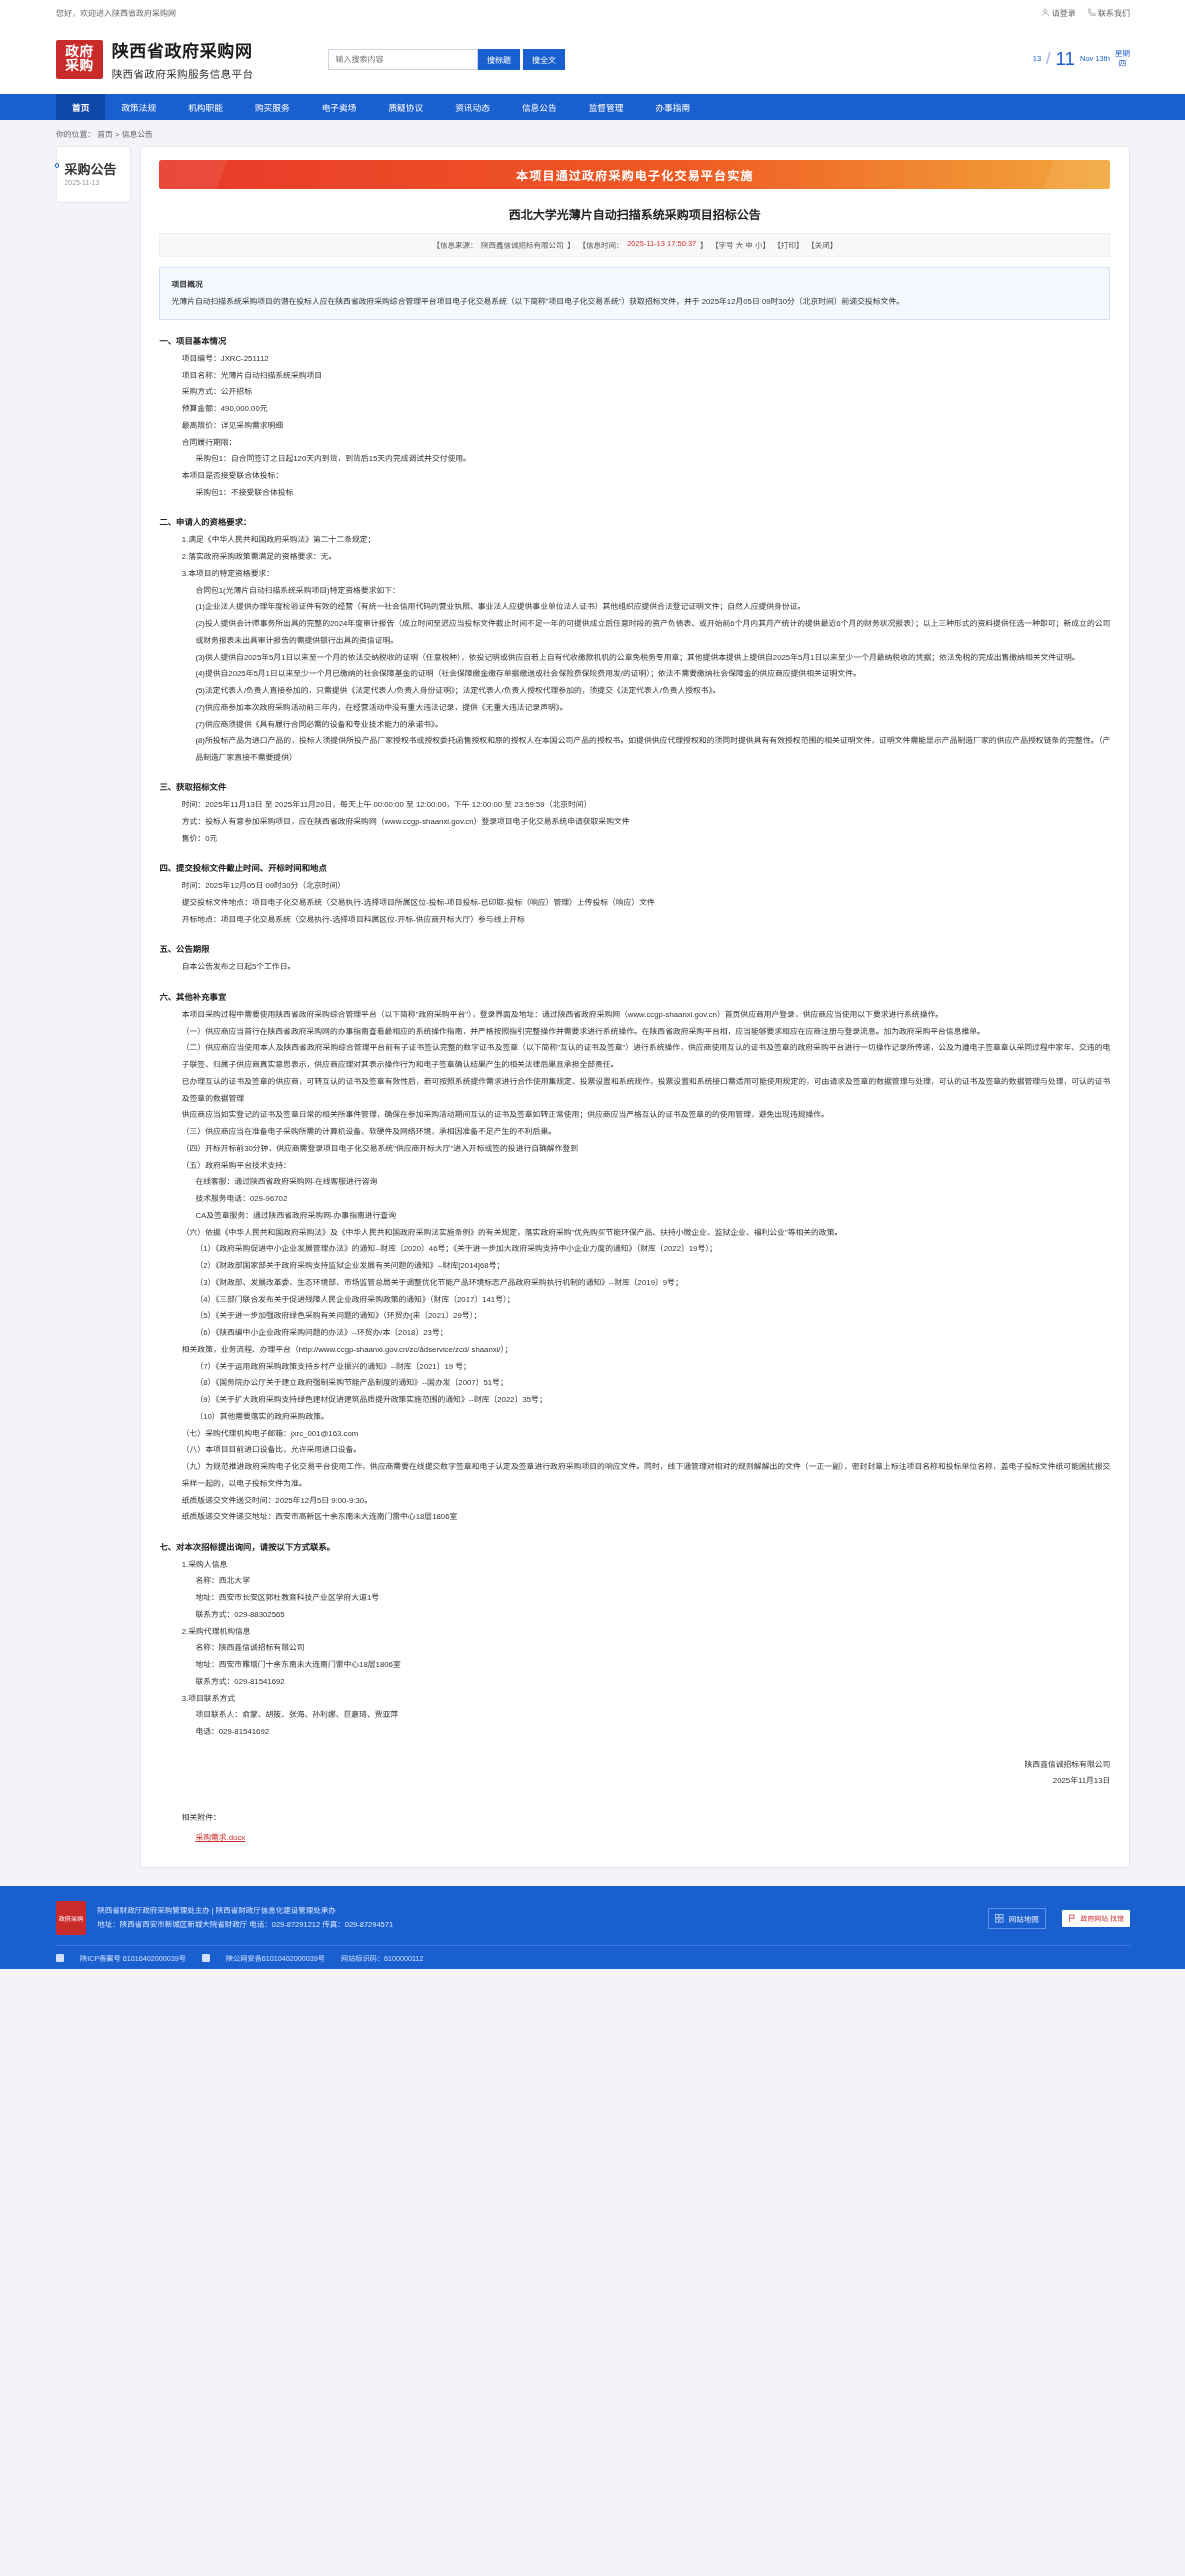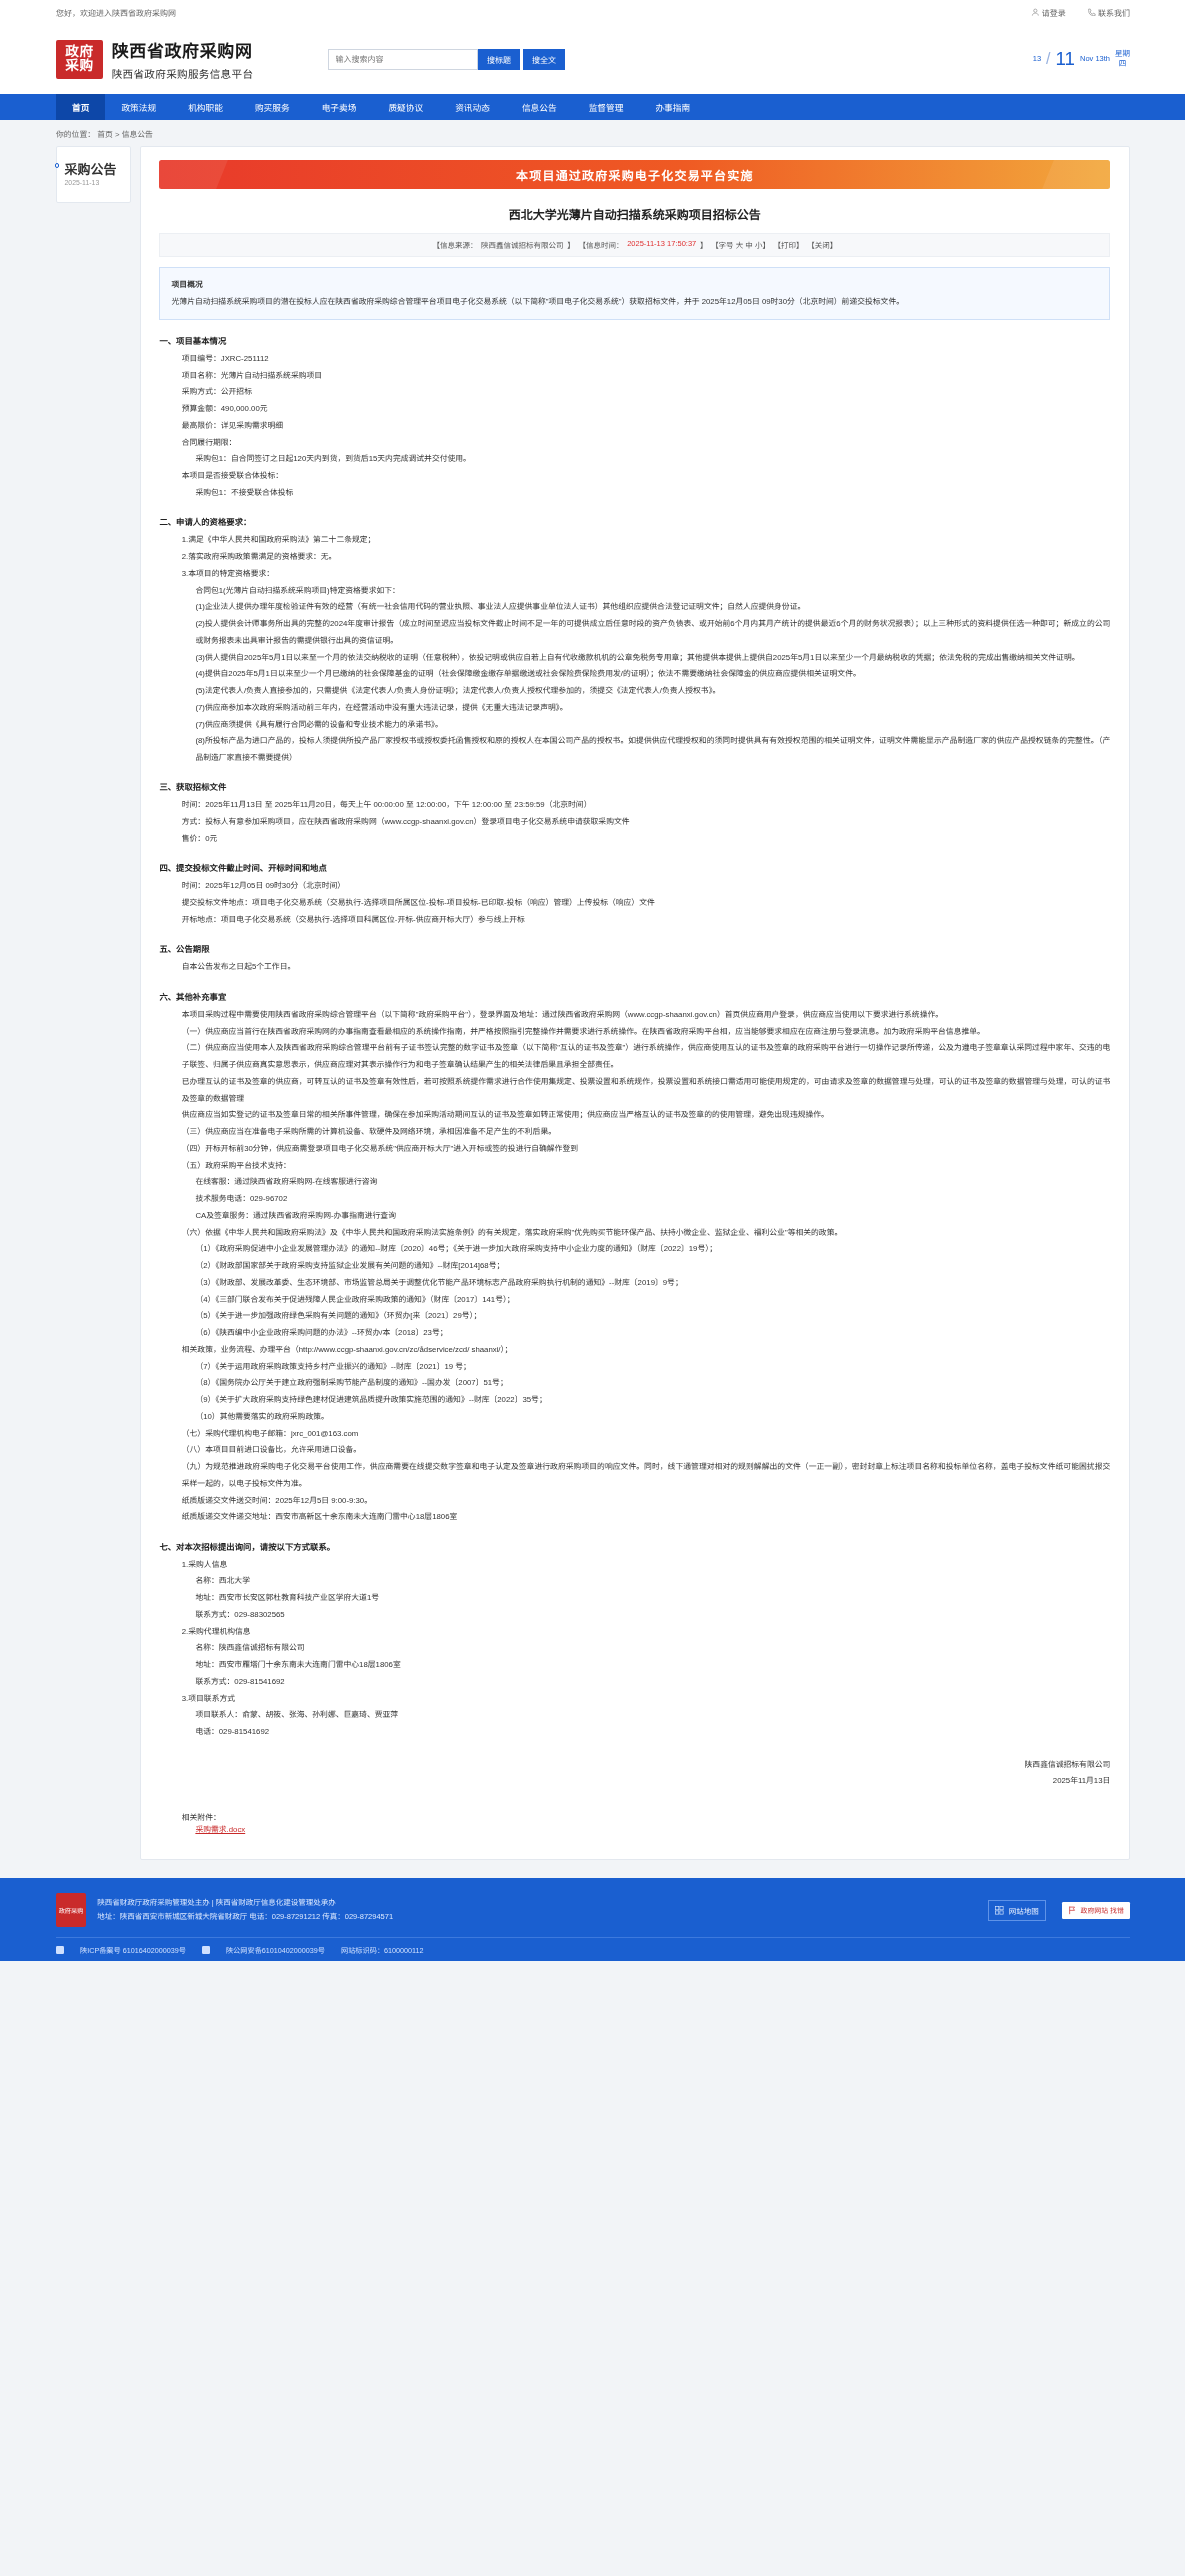--- a/index.html
+++ b/index.html
@@ -15,21 +15,21 @@
   .topbar {
     height:24px;
     background:#ffffff;
     display:flex;
     align-items:center;
     padding:0 56px;
     font-size:8px;
     color:#666;
   }
   .topbar .left { flex:1; }
-  .topbar .right { display:flex; align-items:center; gap:21px; }
+  .topbar .right { display:flex; align-items:center; gap:11px; }
   .topbar .right span { color:#666; display:flex; align-items:center; gap:2.5px; }
   .mini-icon { display:inline-block; width:8.7px; height:8.7px; }
   
   .header {
     background:#ffffff;
     height:70px;
     display:flex;
     align-items:center;
     padding:0 56px;
   }
@@ -181,21 +181,21 @@
     font-size:8.4px;
     color:#222;
     margin:13.7px 0 5px 0;
   }
   p.l { font-size:7.8px; line-height:2.15; margin:0; color:#333; }
   .ind1 { padding-left:22.4px; }
   .ind2 { padding-left:36px; }
   .just { text-align:justify; }
   .sign { text-align:right; font-size:7.8px; line-height:2.1; margin-top:16px; color:#333;}
   .attach-h { font-size:7.8px; margin-top:21px; padding-left:22.4px; color:#333;}
-  .attach-l { font-size:7.8px; margin-top:1px; padding-left:36px; color:#c92a2a; text-decoration:underline; cursor:pointer;}
+  .attach-l { font-size:7.8px; margin-top:9px; padding-left:36px; color:#c92a2a; text-decoration:underline; cursor:pointer;}
   
   .footer {
     background:#1a5fd0;
     color:#dce9ff;
     padding:15px 56px 6.2px 56px;
     font-size:7.5px;
   }
   .f-top { display:flex; align-items:center; gap:11.2px; }
   .f-seal {
     width:30px;height:34px;background:#c92a2a;border-radius:1.9px;

